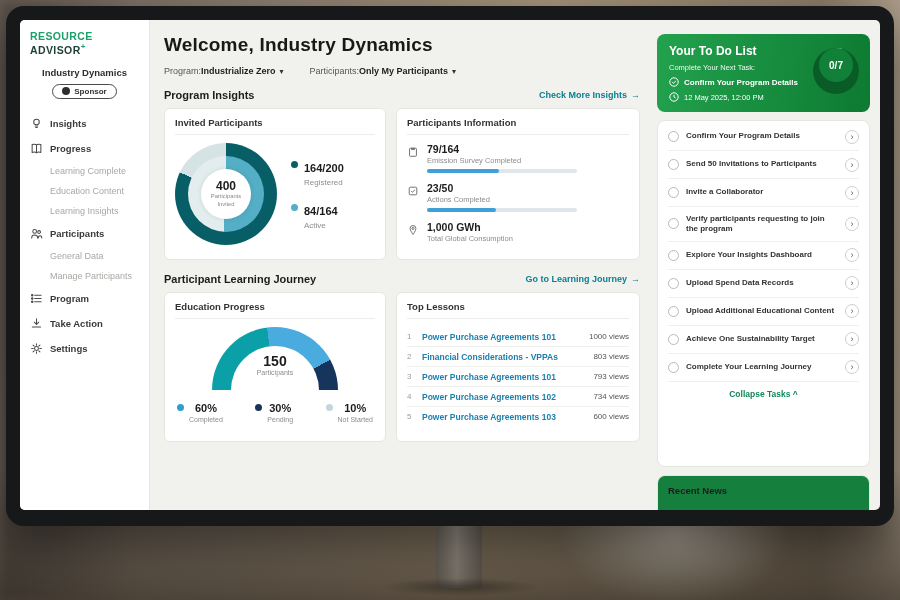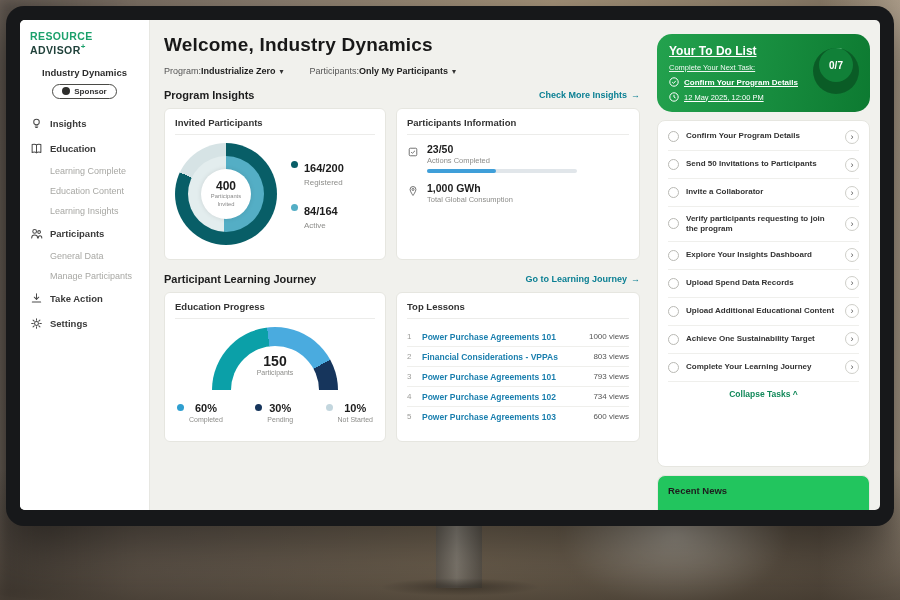--- a/index.html
+++ b/index.html
@@ -112,43 +112,43 @@
   
   .card-lessons { flex:1; height:150px; }
   .lesson { display:flex; align-items:center; padding:4.5px 0; border-bottom:1px solid #efefec; }
   .lesson:last-child { border-bottom:none; }
   .rank { width:15px; font-size:8px; color:#9b9b98; }
   .ltitle { flex:1; font-size:8.5px; font-weight:bold; color:#1b7fae; cursor:pointer; }
   .views { font-size:8px; color:#555; }
 
   
   .rightcol { width:226px; flex-shrink:0; padding:14px 10px 0 3px; display:flex; flex-direction:column; gap:8px; }
-  .todo-hero { background:linear-gradient(100deg,#23a24e,#0d7a31); border-radius:15px;
-               padding:10px 12px; color:#fff; position:relative; flex-shrink:0;text-decoration:underline; }
+  .todo-hero { background:linear-gradient(100deg,#23a24e,#0d7a31); border-radius:8px;
+               padding:10px 12px; color:#fff; position:relative; flex-shrink:0; }
   .todo-title { font-size:12px; font-weight:bold; }
   .todo-sub { font-size:7.5px; margin-top:5px; opacity:.92; }
   .todo-next { display:flex; align-items:center; gap:5px; margin-top:5px; font-size:8px; font-weight:bold; }
   .todo-due { display:flex; align-items:center; gap:5px; margin-top:5px; font-size:7.5px; }
   .wicon { width:10px; height:10px; flex-shrink:0; }
   .wicon svg { width:10px; height:10px; }
   .ring { position:absolute; right:11px; top:14px; width:46px; height:46px; border-radius:50%;
           background:conic-gradient(#b8e6c4 0 4%, #0a5c26 4% 100%);
           display:flex; align-items:flex-start; justify-content:center; }
   .ring-hole { width:34px; height:34px; border-radius:50%; background:#118038;
                display:flex; align-items:center; justify-content:center;
                font-size:10px; font-weight:bold; color:#fff; }
   .tasks-card { background:#fff; border:1px solid #e6e6e0; border-radius:8px; padding:2px 10px; flex:1; }
   .task { display:flex; align-items:center; gap:7px; padding:6.5px 0; border-bottom:1px solid #efefec; cursor:pointer; }
   .task:last-of-type { border-bottom:none; }
   .task-check { width:11px; height:11px; border:1.4px solid #b9b9b4; border-radius:50%; flex-shrink:0; }
   .task-label { flex:1; font-size:8px; font-weight:bold; color:#333; line-height:1.3; }
   .task-go { width:14px; height:14px; border:1px solid #cfcfc9; border-radius:50%; flex-shrink:0;
              display:flex; align-items:center; justify-content:center; font-size:9px; color:#555; }
   .collapse { text-align:center; padding:7px 0 8px; font-size:8.5px; font-weight:bold; color:#12895a; cursor:pointer; }
-  .news-card { background:#22c55e; border:1px solid #e6e6e0; border-radius:8px 8px 0 0; border-bottom:none;
+  .news-card { background:#15803d; border:1px solid #e6e6e0; border-radius:8px 8px 0 0; border-bottom:none;
                padding:9px 10px 14px; font-size:9.5px; font-weight:bold; color:#1d1d1d; flex-shrink:0; }
 </style>
 </head>
 <body>
 
 <div class="bg"></div>
 <div class="bg-left"></div>
 <div class="bg-strip"></div>
 <div class="stand-neck"></div>
 <div class="stand-shadow"></div>
@@ -177,37 +177,48 @@
               </svg>
             </span>
           <span>Insights</span>
         </div>
         <div class="nav-item">
           <span class="nico">
               <svg viewBox="0 0 14 14" fill="none" stroke="#4a4a4a" stroke-width="1.1" stroke-linejoin="round">
                 <path d="M7 3.2C6 2.3 4.2 2.2 2.3 2.7v8.5c1.9-.5 3.7-.4 4.7.5 1-.9 2.8-1 4.7-.5V2.7C9.8 2.2 8 2.3 7 3.2v8.5"></path>
               </svg>
             </span>
-          <span>Education</span>
+          <span>Progress</span>
         </div>
         <div class="sub-item">Learning Complete</div>
         <div class="sub-item">Education Content</div>
         <div class="sub-item">Learning Insights</div>
         <div class="nav-item">
           <span class="nico">
               <svg viewBox="0 0 14 14" fill="none" stroke="#4a4a4a" stroke-width="1.1" stroke-linecap="round">
                 <circle cx="5" cy="4.8" r="2"></circle>
                 <circle cx="9.8" cy="5.4" r="1.5"></circle>
                 <path d="M1.8 11.8c0-2 1.5-3.1 3.2-3.1s3.2 1.1 3.2 3.1M8.9 11.8c0-1.5.9-2.4 1.9-2.4s1.9.9 1.9 2.4"></path>
               </svg>
             </span>
           <span>Participants</span>
         </div>
         <div class="sub-item">General Data</div>
         <div class="sub-item">Manage Participants</div>
+        <div class="nav-item">
+          <span class="nico">
+              <svg viewBox="0 0 14 14" fill="none" stroke="#4a4a4a" stroke-width="1.1" stroke-linecap="round">
+                <path d="M5 3.5h7M5 7h7M5 10.5h7"></path>
+                <circle cx="2.4" cy="3.5" r=".8" fill="#4a4a4a"></circle>
+                <circle cx="2.4" cy="7" r=".8" fill="#4a4a4a"></circle>
+                <circle cx="2.4" cy="10.5" r=".8" fill="#4a4a4a"></circle>
+              </svg>
+            </span>
+          <span>Program</span>
+        </div>
         <div class="nav-item">
           <span class="nico">
               <svg viewBox="0 0 14 14" fill="none" stroke="#4a4a4a" stroke-width="1.1" stroke-linecap="round" stroke-linejoin="round">
                 <path d="M7 2v6M4.6 5.6L7 8l2.4-2.4M2.5 10.8h9"></path>
               </svg>
             </span>
           <span>Take Action</span>
         </div>
         <div class="nav-item">
           <span class="nico">
@@ -274,20 +285,33 @@
                 </span>
               </div>
             </div>
           </div>
         </div>
 
         <div class="card card-info">
           <div class="card-title">Participants Information</div>
           <div class="stat">
             <span class="stat-ico"><svg viewBox="0 0 14 14" fill="none" stroke="#6a6a6a" stroke-width="1.1" stroke-linejoin="round">
+                  <rect x="3" y="2.6" width="8" height="9.4" rx="1"></rect>
+                  <path d="M5.3 2.6h3.4v1.6H5.3z"></path>
+                </svg></span>
+            <span>
+              <div class="stat-val">79/164</div>
+              <div class="stat-lab">Emission Survey Completed</div>
+              <div class="bar">
+                  <div class="bar-fill" style="width: 48%;"></div>
+                </div>
+            </span>
+          </div>
+          <div class="stat">
+            <span class="stat-ico"><svg viewBox="0 0 14 14" fill="none" stroke="#6a6a6a" stroke-width="1.1" stroke-linejoin="round">
                   <rect x="2.6" y="2.6" width="8.8" height="8.8" rx="1.2"></rect>
                   <path d="M4.8 7l1.5 1.5L9.3 5.6"></path>
                 </svg></span>
             <span>
               <div class="stat-val">23/50</div>
               <div class="stat-lab">Actions Completed</div>
               <div class="bar">
                   <div class="bar-fill" style="width: 46%;"></div>
                 </div>
             </span>

